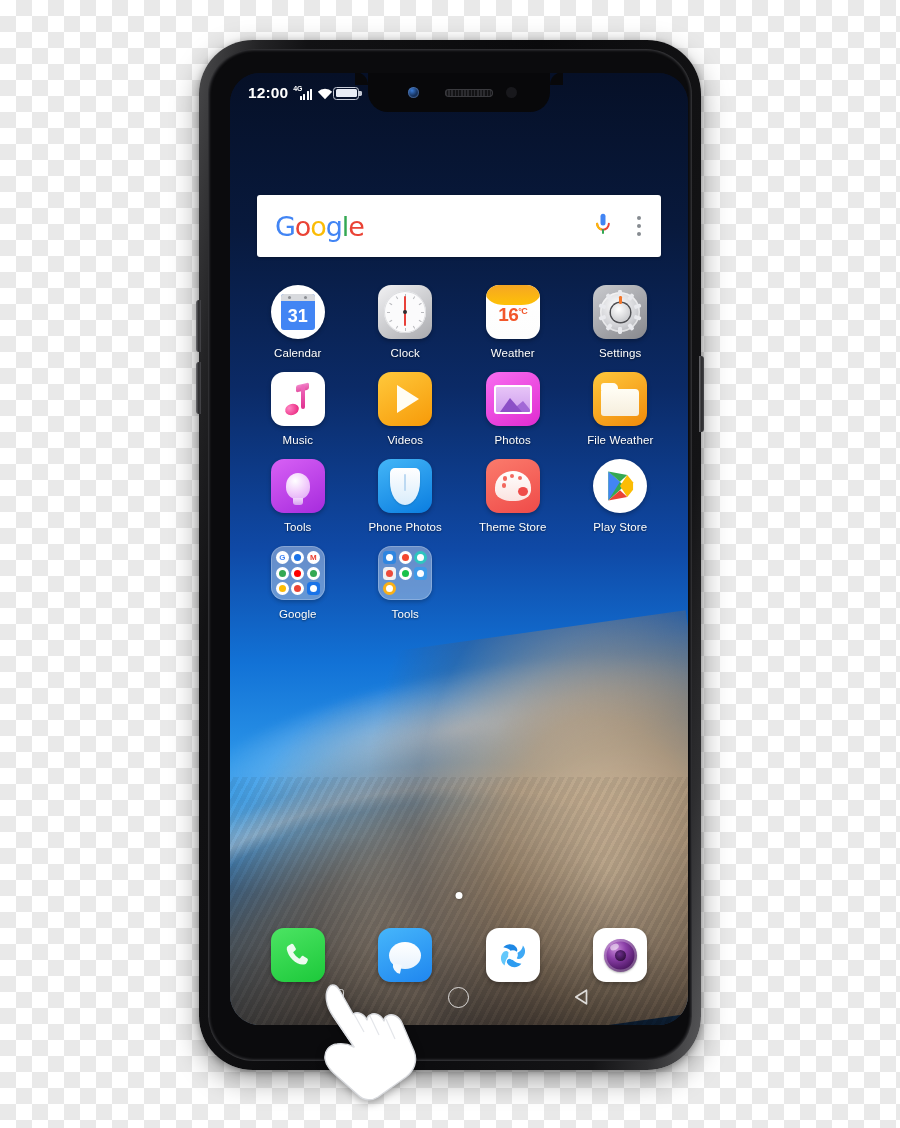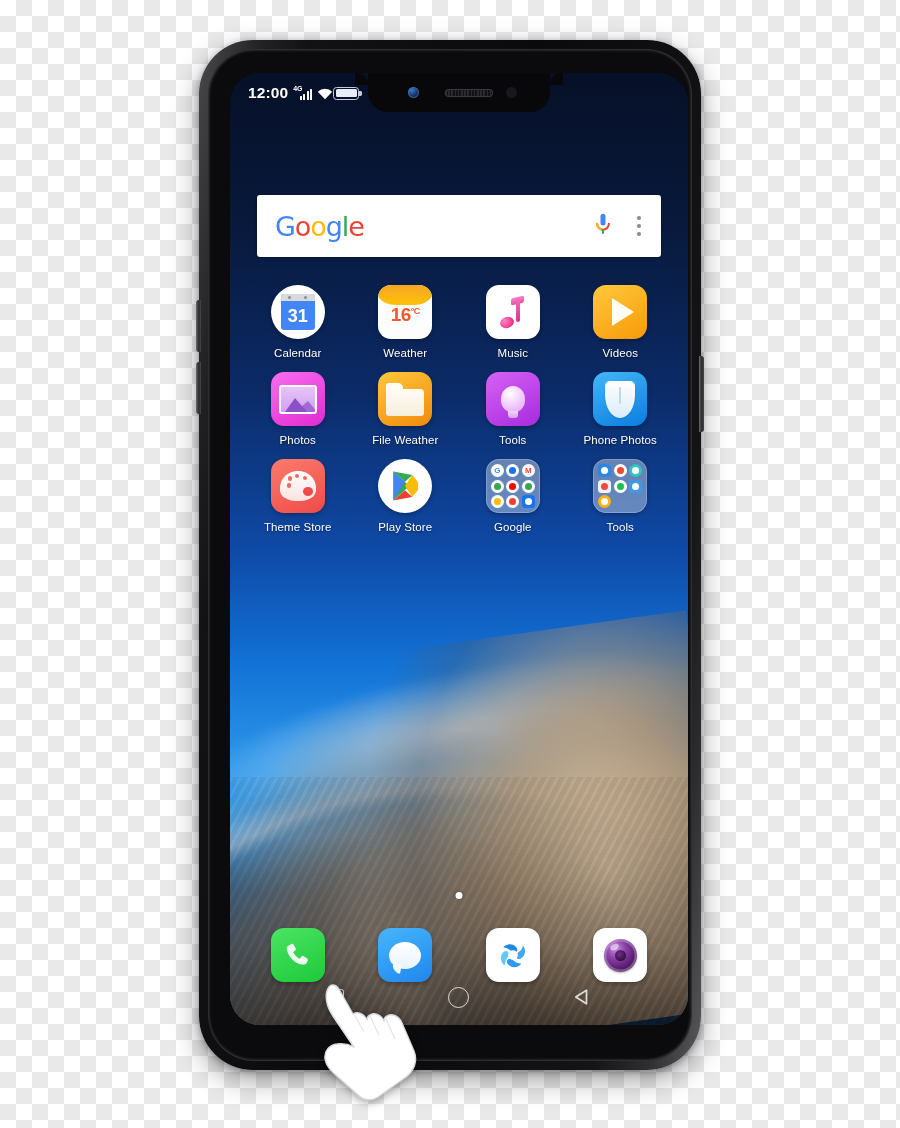--- a/index.html
+++ b/index.html
@@ -349,29 +349,68 @@
 
       <div id="app-grid">
 
         <div class="app-cell">
           <div class="app-icon ic-calendar">
             <div class="sheet">31</div>
           </div>
           <div class="app-label">Calendar</div>
         </div>
 
+        <div class="app-cell">
+          <div class="app-icon ic-clock">
+            <div class="face">
+              <i class="tick" style="transform:rotate(0deg)"></i>
+                <i class="tick" style="transform:rotate(30deg)"></i>
+              <i class="tick" style="transform:rotate(60deg)"></i>
+                <i class="tick" style="transform:rotate(90deg)"></i>
+              <i class="tick" style="transform:rotate(120deg)"></i>
+                <i class="tick" style="transform:rotate(150deg)"></i>
+              <i class="tick" style="transform:rotate(180deg)"></i>
+                <i class="tick" style="transform:rotate(210deg)"></i>
+              <i class="tick" style="transform:rotate(240deg)"></i>
+                <i class="tick" style="transform:rotate(270deg)"></i>
+              <i class="tick" style="transform:rotate(300deg)"></i>
+                <i class="tick" style="transform:rotate(330deg)"></i>
+              <span class="hmin"></span>
+              <span class="hhour"></span>
+            </div>
+          </div>
+          <div class="app-label">Clock</div>
+        </div>
 
         <div class="app-cell">
           <div class="app-icon ic-weather">
             <span class="top"></span>
             <span class="temp"><span>16</span><sup>°C</sup></span>
           </div>
           <div class="app-label">Weather</div>
         </div>
 
+        <div class="app-cell">
+          <div class="app-icon ic-settings">
+            <div class="gear">
+              <i class="tooth" style="transform:rotate(0deg)"></i>
+                <i class="tooth" style="transform:rotate(36deg)"></i>
+              <i class="tooth" style="transform:rotate(72deg)"></i>
+                <i class="tooth" style="transform:rotate(108deg)"></i>
+              <i class="tooth" style="transform:rotate(144deg)"></i>
+                <i class="tooth" style="transform:rotate(180deg)"></i>
+              <i class="tooth" style="transform:rotate(216deg)"></i>
+                <i class="tooth" style="transform:rotate(252deg)"></i>
+              <i class="tooth" style="transform:rotate(288deg)"></i>
+                <i class="tooth" style="transform:rotate(324deg)"></i>
+              <span class="nub"></span>
+            </div>
+          </div>
+          <div class="app-label">Settings</div>
+        </div>
 
         <div class="app-cell">
           <div class="app-icon ic-music">
             <span class="note">
               <i class="flag"></i>
                 <i class="stem"></i>
                 <i class="ball"></i>
             </span>
           </div>
           <div class="app-label">Music</div>

